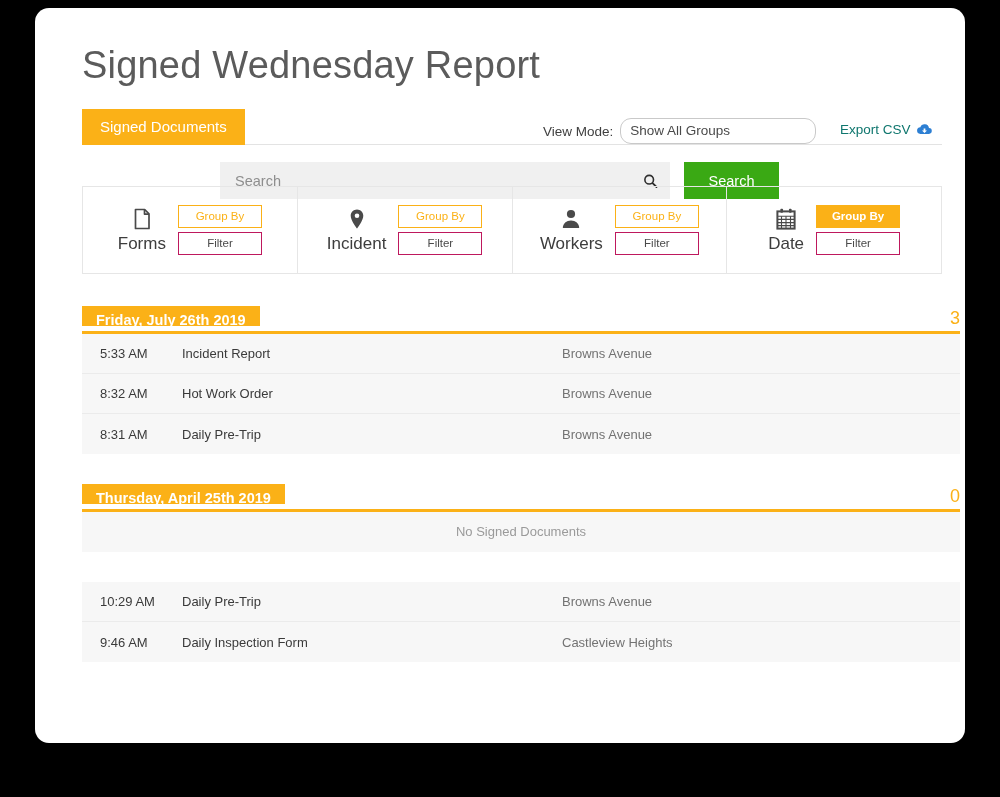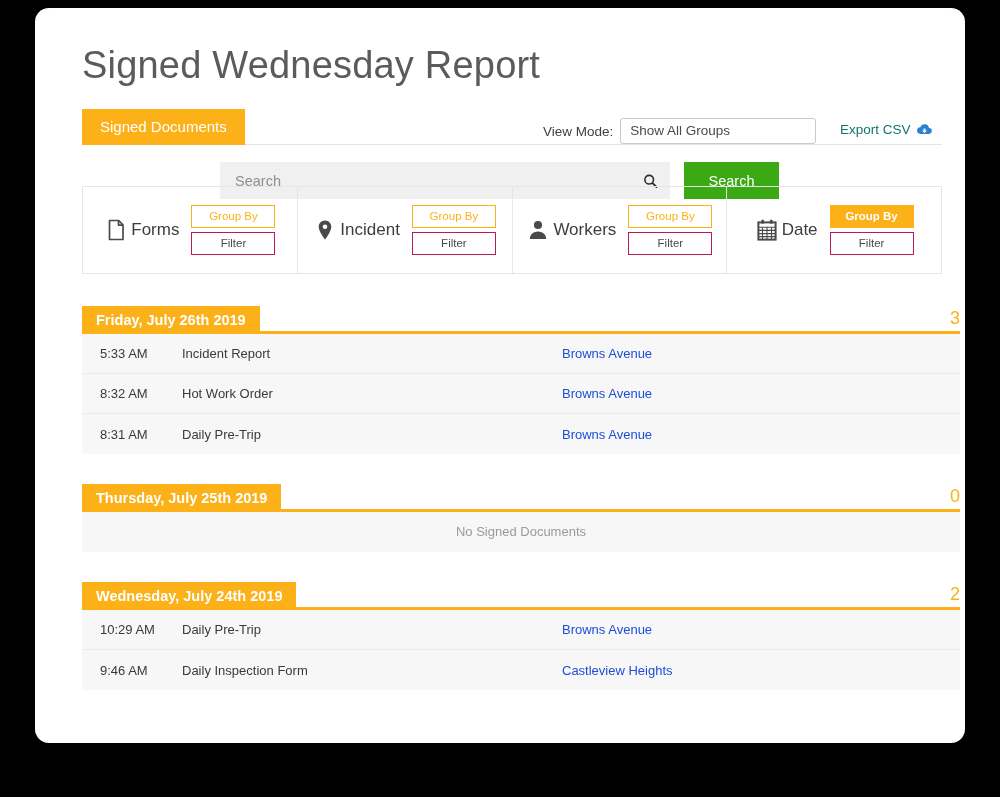--- a/index.html
+++ b/index.html
@@ -78,21 +78,21 @@
   }
   #viewmode-label {
     font-size: 13.5px;
     color: #3f3f3f;
     white-space: nowrap;
   }
   #viewmode-select {
     width: 196px;
     height: 26px;
     border: 1px solid #c9c9c9;
-    border-radius: 3px;
+    border-radius: 11px;
     background: #ffffff;
     padding: 0 9px;
     font-size: 13.5px;
     color: #4a4a4a;
     line-height: 24px;
     white-space: nowrap;
     overflow: hidden;
     cursor: pointer;
   }
 
@@ -175,21 +175,21 @@
     display: flex;
     align-items: center;
     justify-content: center;
     gap: 12px;
     padding: 0 6px;
   }
   .facet + .facet { border-left: 1px solid #e6e6e6; }
 
   .facet-id {
     display: flex;
-    flex-direction: row;
+    flex-direction: column;
     align-items: center;
     gap: 3px;
   }
   .facet-icon {
     width: 24px; height: 24px;
     display: block;
     color: #4a4a4a;
   }
   .facet-label {
     font-size: 17px;
@@ -233,21 +233,21 @@
     width: 890px;
   }
   .group { margin-bottom: 30px; }
 
   .group-head {
     position: relative;
     height: 28px;
   }
   .group-title {
     display: inline-block;
-    height: 28px;
+    height: 20px;
     line-height: 28px;
     padding: 0 14px;
     background: #fbb117;
     color: #ffffff;
     font-size: 14.5px;
     font-weight: 600;
     white-space: nowrap;
     position: relative;
     z-index: 2;
     cursor: pointer;
@@ -291,21 +291,21 @@
   }
   .row-form {
     width: 380px;
     flex: none;
     font-size: 13px;
     color: #3a3a3a;
   }
   .row-location {
     flex: 1 1 auto;
     font-size: 13px;
-    color: #1d4ed8;
+    color: #737373;
   }
   .empty-row {
     height: 40px;
     line-height: 40px;
     text-align: center;
     font-size: 13px;
     color: #9a9a9a;
   }
 </style>
 </head>
@@ -440,27 +440,26 @@
             <div class="row-location">Browns Avenue</div>
           </div>
           <div class="row">
             <div class="row-time">8:31 AM</div>
             <div class="row-form">Daily Pre-Trip</div>
             <div class="row-location">Browns Avenue</div>
           </div>
         </div>
       </div>
       <div class="group">
-        <div class="group-head"><div class="group-rule"></div><div class="group-title">Thursday, July 25th 2019</div><div class="group-count">0</div></div>
+        <div class="group-head"><div class="group-rule"></div><div class="group-title">Thursday, April 25th 2019</div><div class="group-count">0</div></div>
         <div class="group-body">
           <div class="empty-row">No Signed Documents</div>
         </div>
       </div>
       <div class="group">
-        <div class="group-head"><div class="group-rule"></div><div class="group-title">Wednesday, July 24th 2019</div><div class="group-count">2</div></div>
         <div class="group-body">
           <div class="row">
             <div class="row-time">10:29 AM</div>
             <div class="row-form">Daily Pre-Trip</div>
             <div class="row-location">Browns Avenue</div>
           </div>
           <div class="row">
             <div class="row-time">9:46 AM</div>
             <div class="row-form">Daily Inspection Form</div>
             <div class="row-location">Castleview Heights</div>

